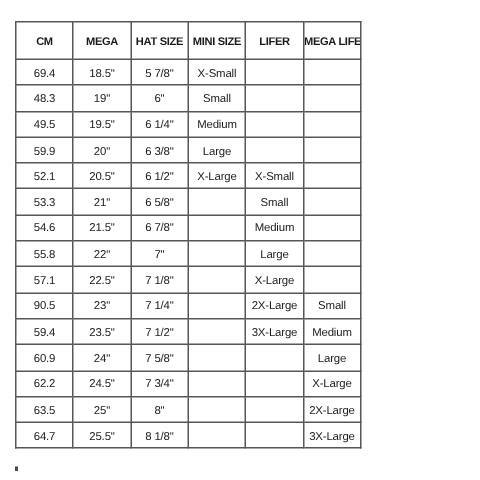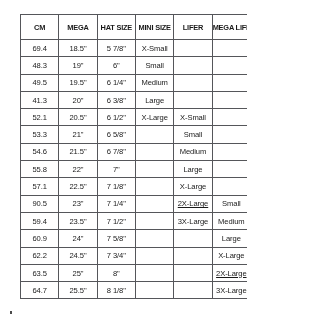--- a/index.html
+++ b/index.html
@@ -9,21 +9,21 @@
   }
   body {
     width: 247px;
     height: 320px;
     font-family: "Liberation Sans", sans-serif;
     overflow: hidden;
     position: relative;
   }
   #chart-wrap {
     position: absolute;
-    left: 20px;
+    left: 10px;
     top: 14px;
     width: 231px;
   }
   table.size-chart {
     border-collapse: collapse;
     width: 231px;
     table-layout: fixed;
     border: 1px solid #ululu;
     border: 1px solid #2b2b2b;
   }
@@ -58,21 +58,21 @@
     font-weight: normal;
     font-size: 8.2px;
     letter-spacing: -0.1px;
   }
   
   td.sz-xsmall  { background: #5a5a5c; color: #ffffff; }
   td.sz-small   { background: #d8352a; color: #ffffff; }
   td.sz-medium  { background: #f0c492; color: #ffffff; }
   td.sz-large   { background: #151515; color: #ffffff; }
   td.sz-xlarge  { background: #57bb52; color: #ffffff; }
-  td.sz-2xlarge { background: #66c9e8; color: #ffffff; text-decoration: underline; }
+  td.sz-2xlarge { background: #66c9e8; color: #ffffff; }
   td.sz-3xlarge { background: #7a4e9e; color: #ffffff; }
 
   #speck {
     position: absolute;
     left: 10px;
     top: 311px;
     width: 2px;
     height: 3px;
     background: #4a4a4a;
   }
@@ -111,21 +111,21 @@
         </tr>
         <tr>
           <td class="c-cm">49.5</td>
           <td class="c-inch">19.5"</td>
           <td class="c-hat">6 1/4"</td>
           <td class="c-mini badge sz-medium">Medium</td>
           <td class="c-lifer"></td>
           <td class="c-mega"></td>
         </tr>
         <tr>
-          <td class="c-cm">41.3</td>
+          <td class="c-cm">59.9</td>
           <td class="c-inch">20"</td>
           <td class="c-hat">6 3/8"</td>
           <td class="c-mini badge sz-large">Large</td>
           <td class="c-lifer"></td>
           <td class="c-mega"></td>
         </tr>
         <tr>
           <td class="c-cm">52.1</td>
           <td class="c-inch">20.5"</td>
           <td class="c-hat">6 1/2"</td>

